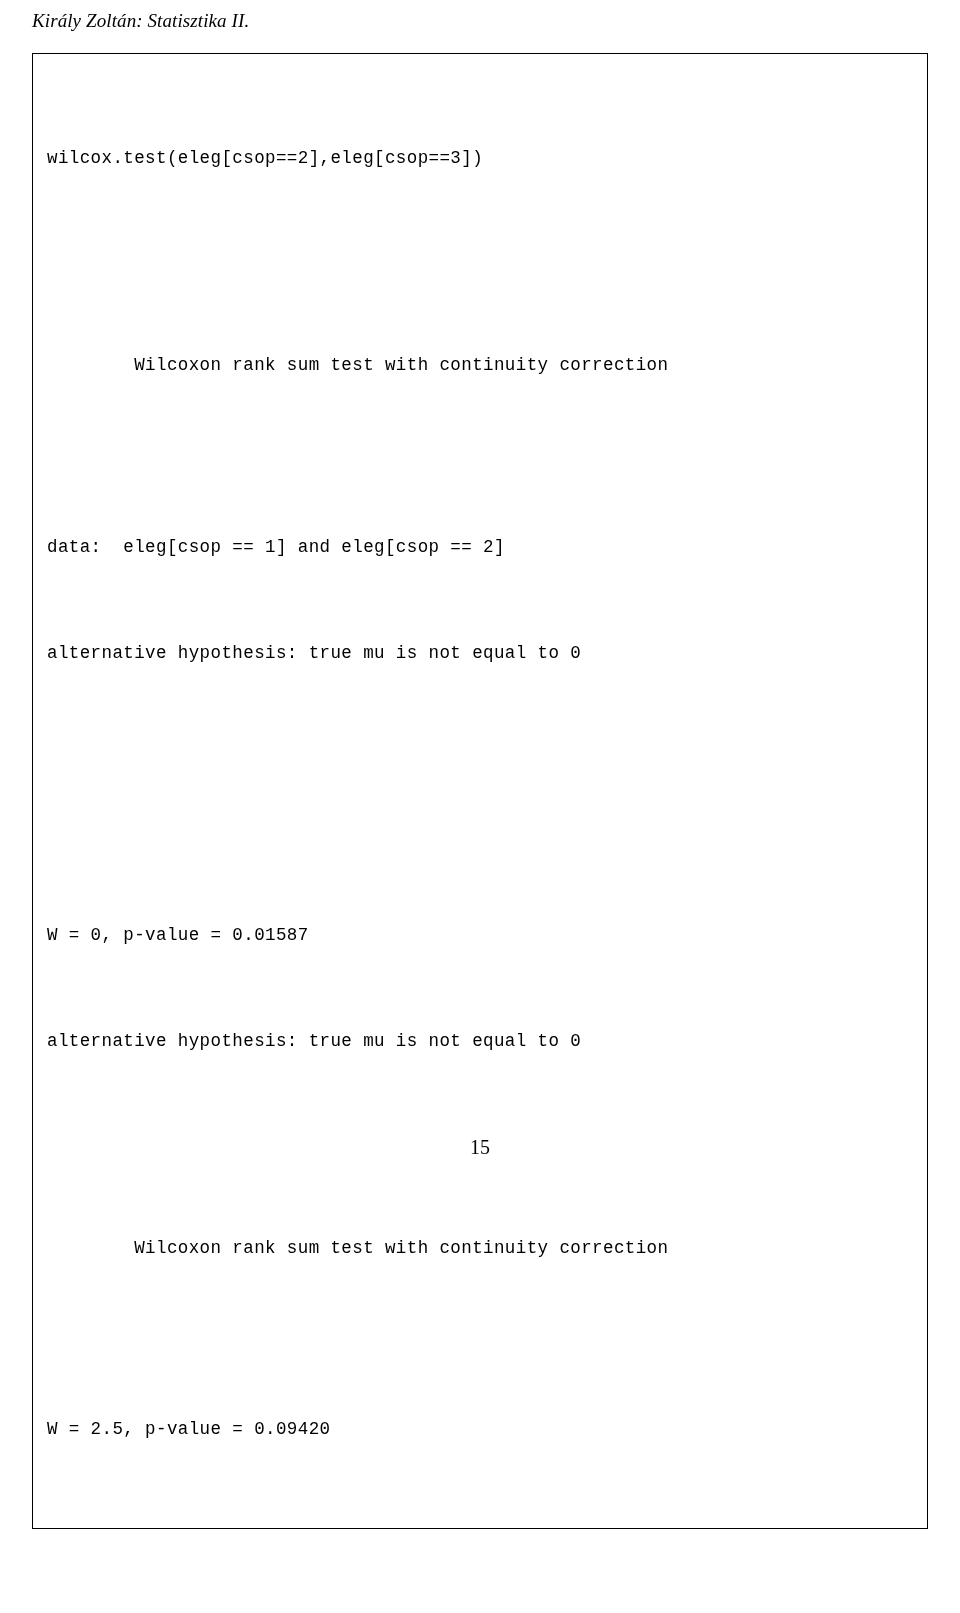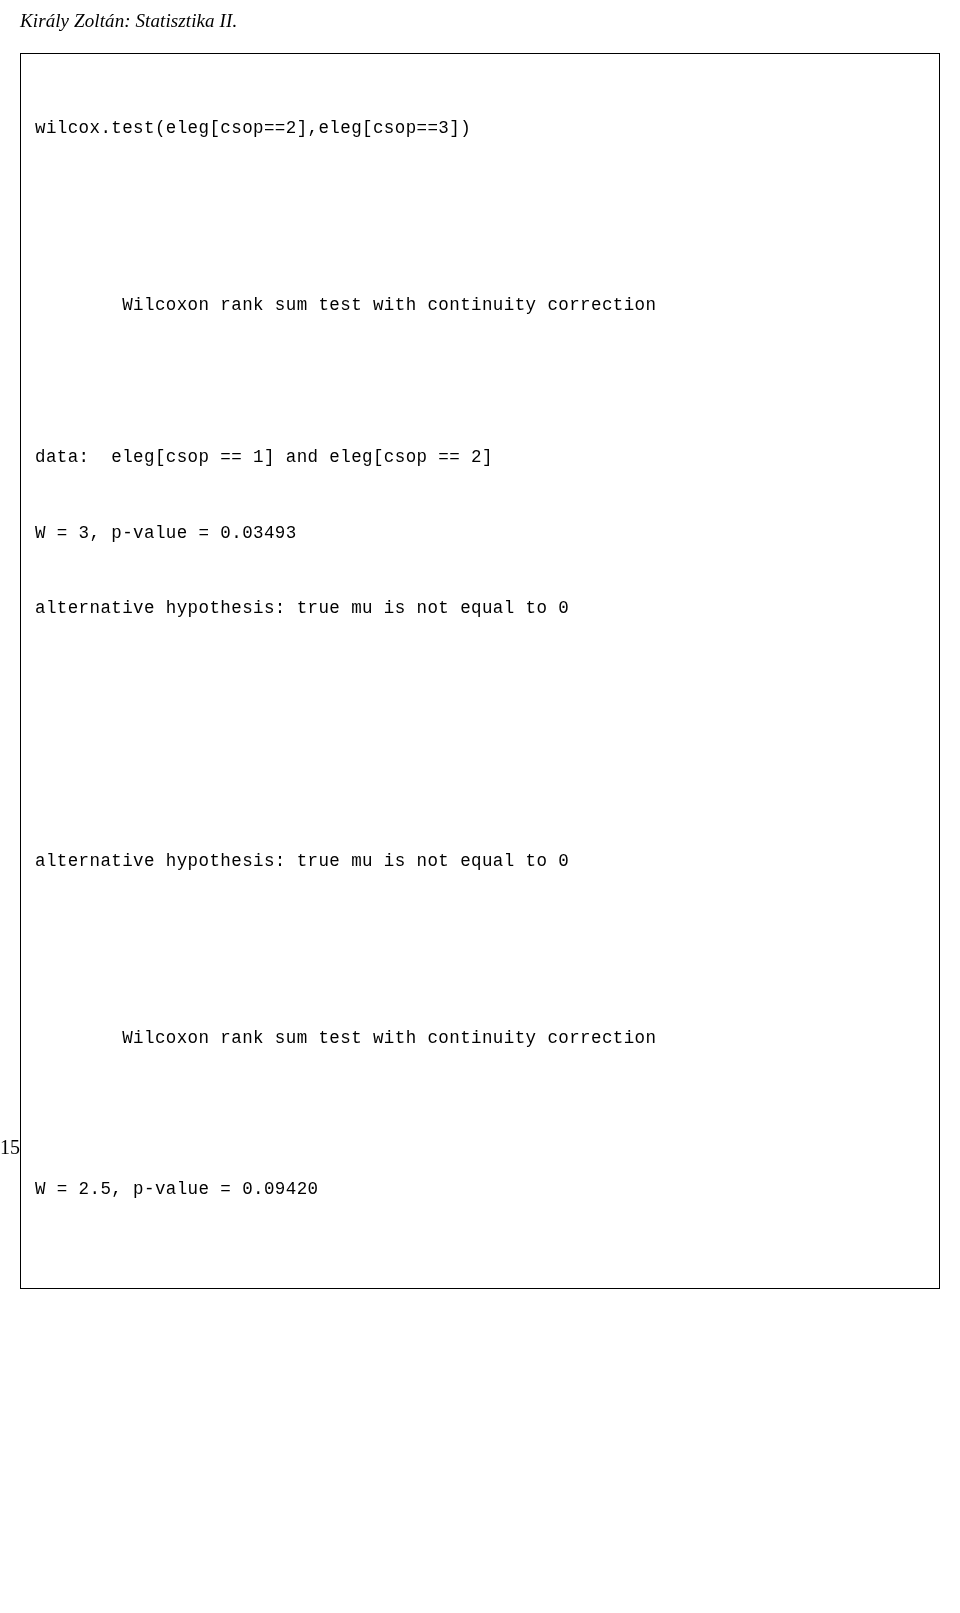--- a/index.html
+++ b/index.html
@@ -13,21 +13,21 @@
     position: relative;
     font-family: "Liberation Serif", "DejaVu Serif", serif;
     color: #000000;
     overflow: hidden;
   }
   .page {
     position: relative;
     width: 960px;
     height: 1183px;
     box-sizing: border-box;
-    padding: 0 20px;
+    padding: 0 32px;
   }
 
   
   .running-header {
     font-style: italic;
     font-size: 19px;
     line-height: 1.2;
     padding-top: 10px;
     letter-spacing: 0.1px;
   }
@@ -41,51 +41,51 @@
     font-size: 17.5px;
     line-height: 25.3px;
     white-space: pre;
     letter-spacing: 0.4px;
   }
   .code-box .eredmeny {
     font-family: "Liberation Serif", "DejaVu Serif", serif;
     font-size: 19px;
     letter-spacing: 0;
   }
-  .code-line { white-space: pre; min-height: 25px; }
+  .code-line { white-space: pre; min-height: 25px; margin-top: 30px; }
   .blank-line { height: 25px; }
 
   .page-number {
     position: absolute;
     bottom: 24px;
     left: 0;
     width: 960px;
-    text-align: left;
+    text-align: center;
     font-size: 20px;
   }
 </style>
 </head>
 <body>
 
 <div class="page">
 
   <div class="running-header">Király Zoltán: Statisztika II.</div>
 
   <div class="code-box">
     <div class="code-line">wilcox.test(eleg[csop==2],eleg[csop==3])</div>
     <div class="blank-line"></div>
 
     <div class="code-line">        Wilcoxon rank sum test with continuity correction</div>
     <div class="blank-line"></div>
     <div class="code-line">data:  eleg[csop == 1] and eleg[csop == 2]</div>
-    <div class="code-line">W = 3, p-value = 0.03493</div>
     <div class="code-line">alternative hypothesis: true mu is not equal to 0</div>
 
     <div class="blank-line"></div>
     <div class="blank-line"></div>
+    <div class="code-line">W = 0, p-value = 0.01587</div>
     <div class="code-line">alternative hypothesis: true mu is not equal to 0</div>
 
     <div class="blank-line"></div>
     <div class="code-line">        Wilcoxon rank sum test with continuity correction</div>
     <div class="blank-line"></div>
     <div class="code-line">W = 2.5, p-value = 0.09420</div>
     
   </div>
 
   <div class="page-number">15</div>

